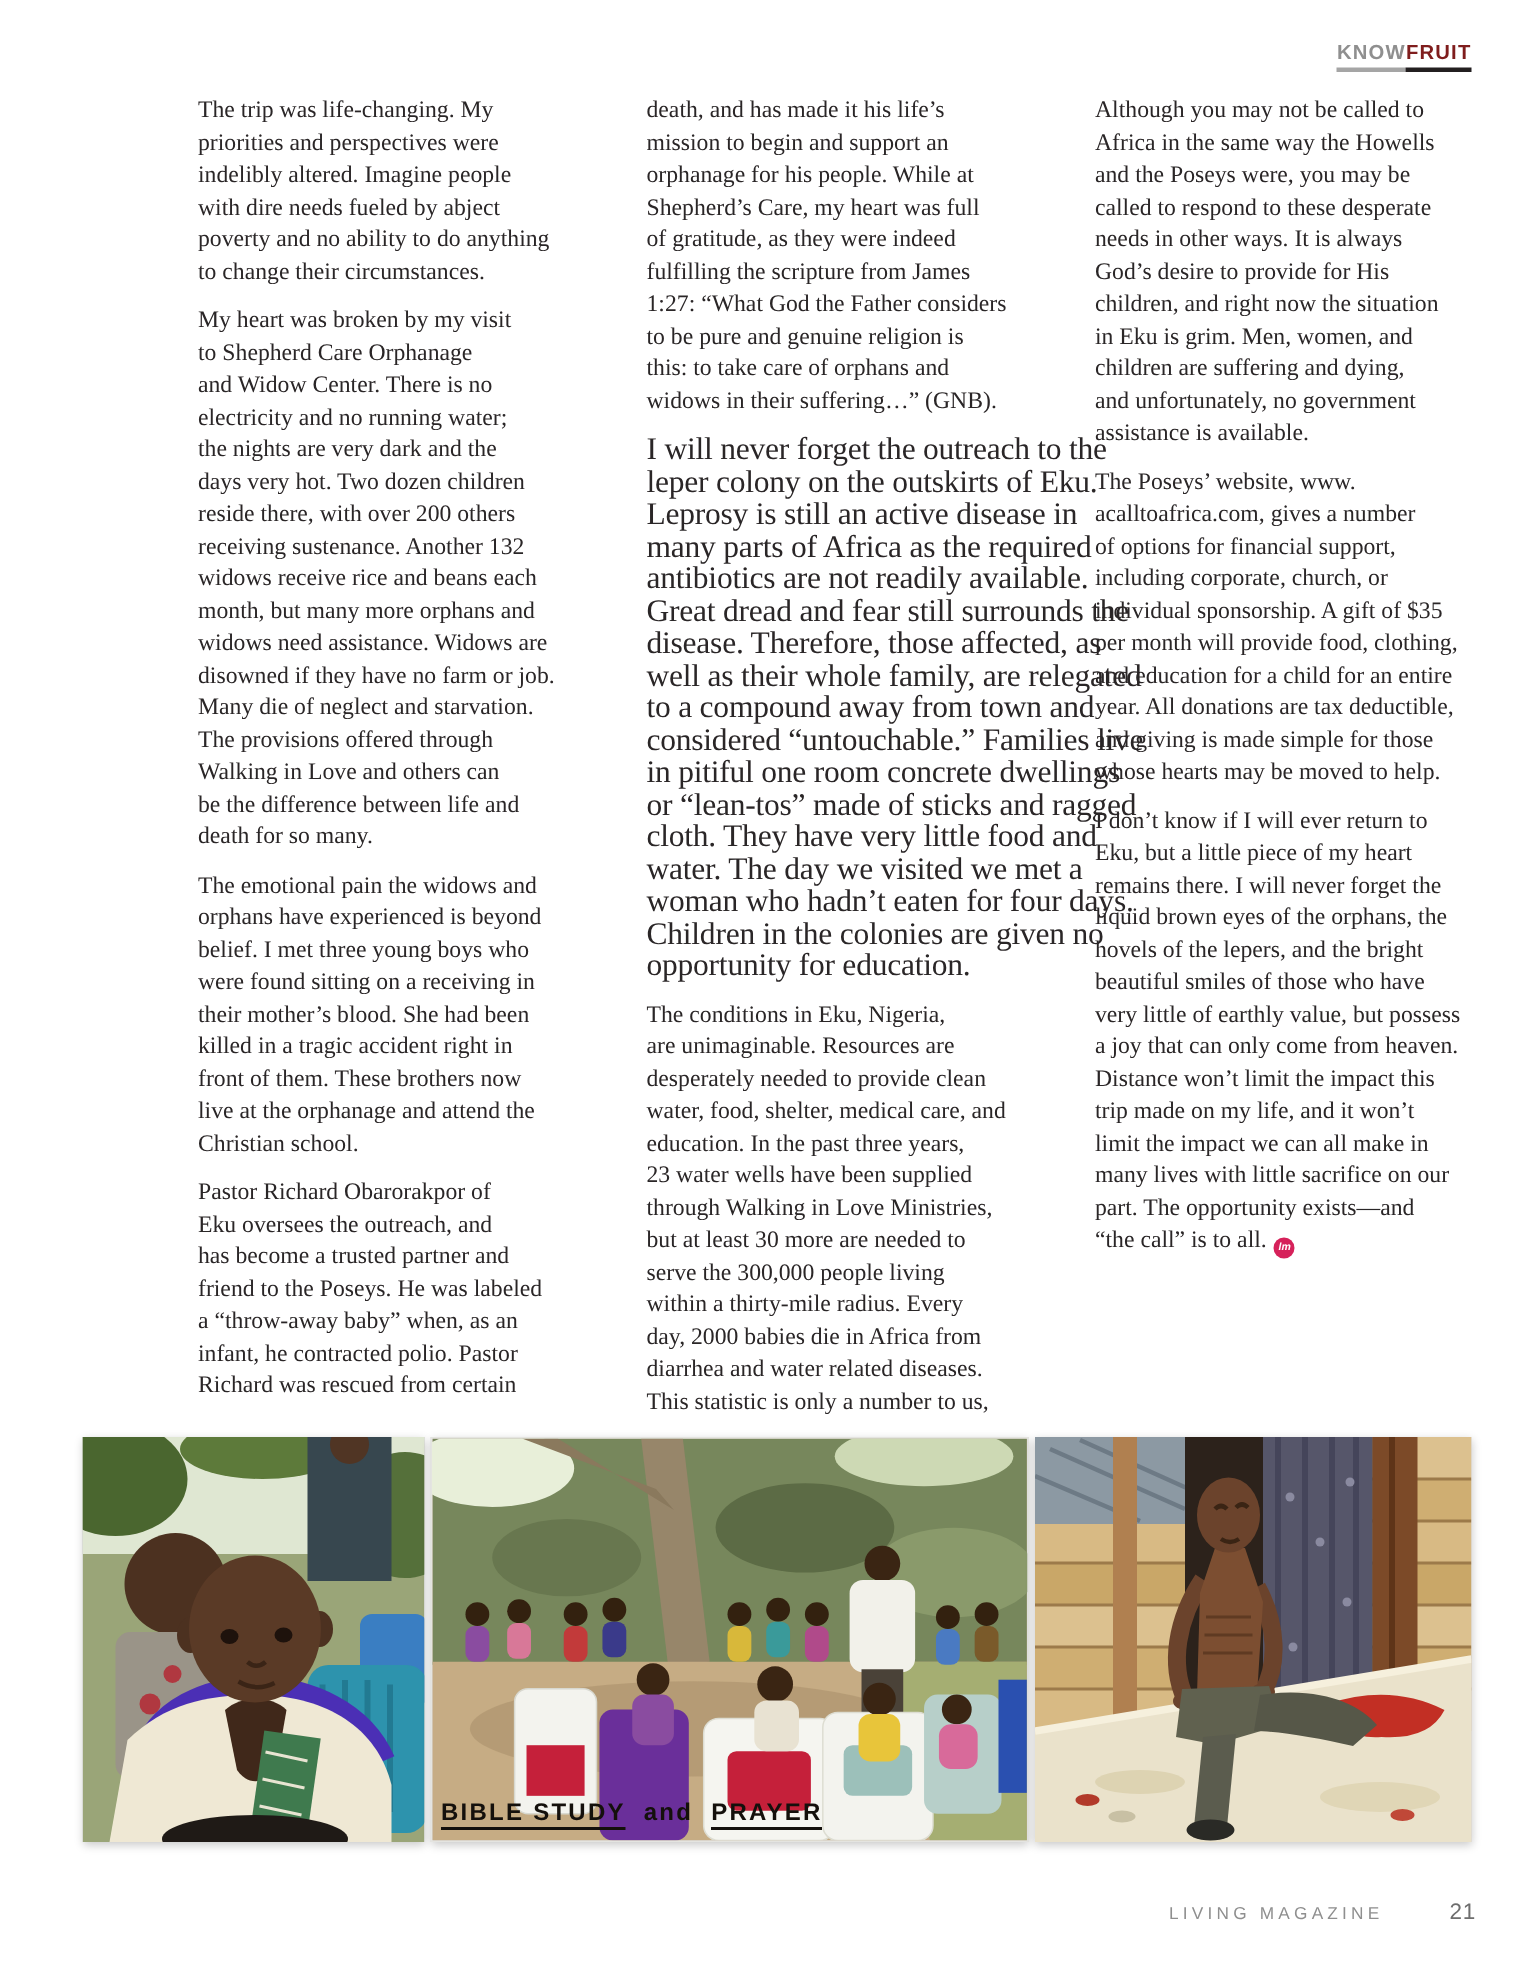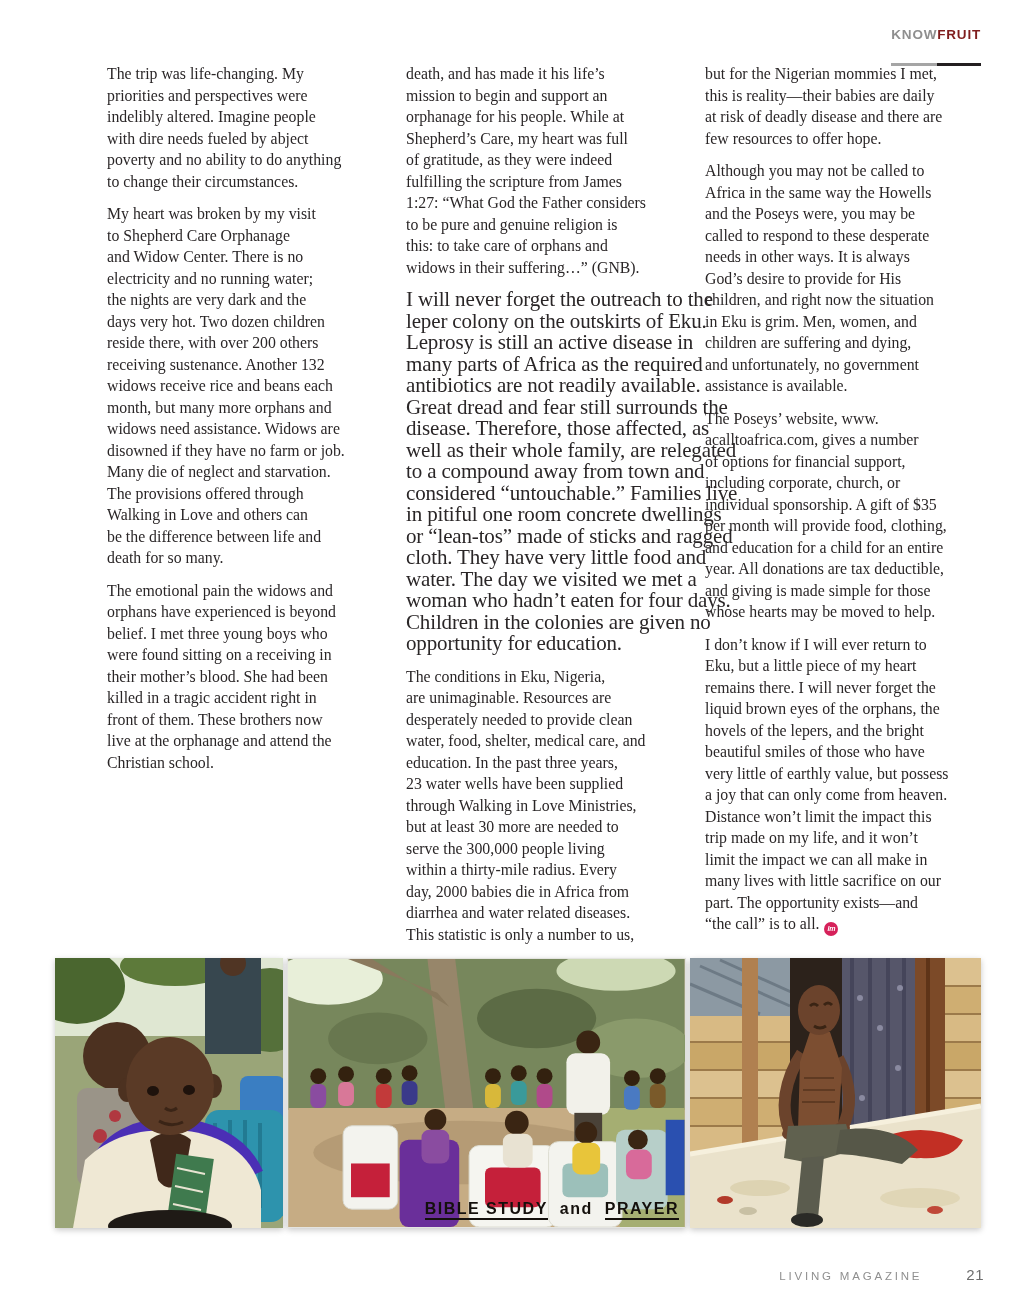--- a/index.html
+++ b/index.html
@@ -4,42 +4,42 @@
 <style>
   * { margin:0; padding:0; box-sizing:border-box; }
   html,body { background:#ffffff; }
   .page {
     position:relative; width:1024px; height:1312px; background:#ffffff;
     overflow:hidden; font-family:"Liberation Serif", serif; color:#2a2627;
   }
   
   .brand { position:absolute; top:27px; right:43px; font-family:"Liberation Sans", sans-serif;
            font-weight:bold; font-size:13.5px; letter-spacing:.8px; }
-  .brand span { display:inline-block; padding-bottom:21px; }
+  .brand span { display:inline-block; padding-bottom:3px; }
   .brand .know  { color:#8f8f8f; border-bottom:3px solid #a5a5a5; }
   .brand .fruit { color:#7f1d1d; border-bottom:3px solid #231f20; }
   
   .columns { position:absolute; left:107px; top:63px; display:flex; gap:21px; }
   .col { width:278px; }
   .para { font-size:15.8px; line-height:21.5px; white-space:pre; overflow:visible;
-          margin-bottom:11px; letter-spacing:0; }
+          margin-bottom:11px; letter-spacing:0;margin-left:25px; }
   .para.tight { font-size:21px; letter-spacing:-.15px; }
   .endmark { display:inline-flex; align-items:center; justify-content:center;
              width:14px; height:14px; margin-left:5px; border-radius:50%;
              background:#d6215a; color:#fff; font-family:"Liberation Sans", sans-serif;
              font-style:italic; font-weight:bold; font-size:7px; vertical-align:-2px;
              white-space:normal; }
   
   .photo { position:absolute; top:958px; height:270px; overflow:hidden;
            box-shadow:0 2px 6px rgba(0,0,0,.22); background:#ddd; }
   .photo svg { display:block; width:100%; height:100%; }
   .photo1 { left:55px;  width:228px; }
   .photo2 { left:287px; width:399px; border:1px solid #e4e4e0; }
   .photo3 { left:690px; width:291px; }
-  .caption { position:absolute; left:0; right:0; bottom:9px; text-align:right;
+  .caption { position:absolute; left:0; right:0; bottom:9px; text-align:left;
              font-family:"Liberation Sans", sans-serif; font-weight:bold; font-size:16px;
              letter-spacing:1.5px; color:#14100c; }
   .caption .u { border-bottom:2px solid #14100c; padding-bottom:1px; }
   .caption span { margin:0 6px; }
   
   .footer { position:absolute; top:1266px; right:40px; display:flex; align-items:baseline;
             font-family:"Liberation Sans", sans-serif; color:#8f8f8f; }
   .footer .mag { font-size:11.5px; letter-spacing:2.8px;text-align:right; }
   .footer .pg  { font-size:15px; color:#6e6e6e; margin-left:44px; letter-spacing:.5px; }
 </style>
@@ -77,20 +77,27 @@
 death for so many.</p>
       <p class="para">The emotional pain the widows and
 orphans have experienced is beyond
 belief. I met three young boys who
 were found sitting on a receiving in
 their mother’s blood. She had been
 killed in a tragic accident right in
 front of them. These brothers now
 live at the orphanage and attend the
 Christian school.</p>
+      <p class="para">Pastor Richard Obarorakpor of
+Eku oversees the outreach, and
+has become a trusted partner and
+friend to the Poseys. He was labeled
+a “throw-away baby” when, as an
+infant, he contracted polio. Pastor
+Richard was rescued from certain</p>
     </div>
     <div class="col">
       <p class="para">death, and has made it his life’s
 mission to begin and support an
 orphanage for his people. While at
 Shepherd’s Care, my heart was full
 of gratitude, as they were indeed
 fulfilling the scripture from James
 1:27: “What God the Father considers
 to be pure and genuine religion is
@@ -121,24 +128,20 @@
 23 water wells have been supplied
 through Walking in Love Ministries,
 but at least 30 more are needed to
 serve the 300,000 people living
 within a thirty-mile radius. Every
 day, 2000 babies die in Africa from
 diarrhea and water related diseases.
 This statistic is only a number to us,</p>
     </div>
     <div class="col">
-      <p class="para">but for the Nigerian mommies I met,
-this is reality—their babies are daily
-at risk of deadly disease and there are
-few resources to offer hope.</p>
       <p class="para">Although you may not be called to
 Africa in the same way the Howells
 and the Poseys were, you may be
 called to respond to these desperate
 needs in other ways. It is always
 God’s desire to provide for His
 children, and right now the situation
 in Eku is grim. Men, women, and
 children are suffering and dying,
 and unfortunately, no government

